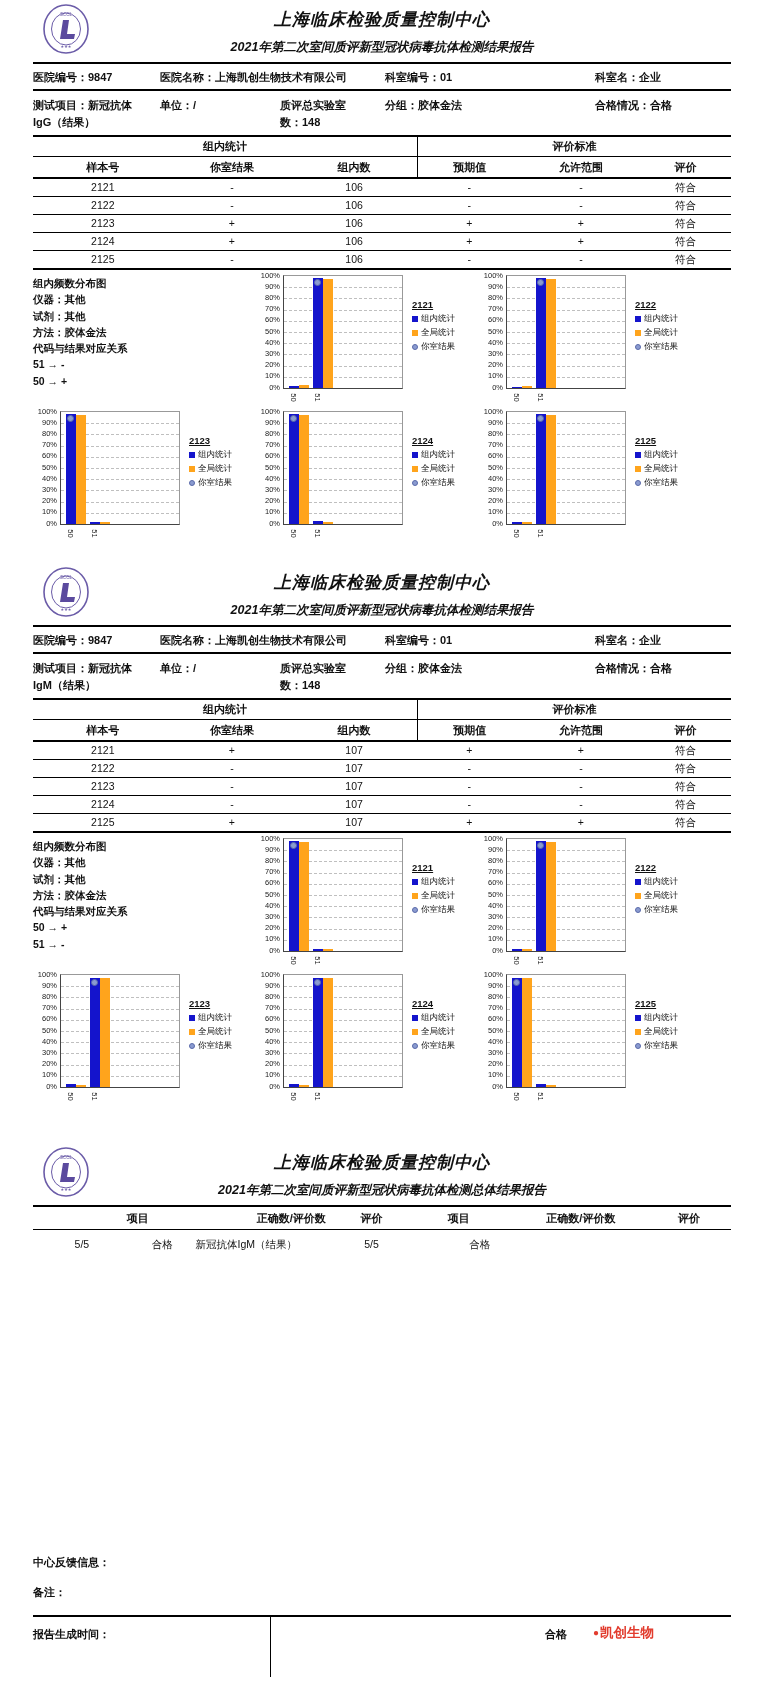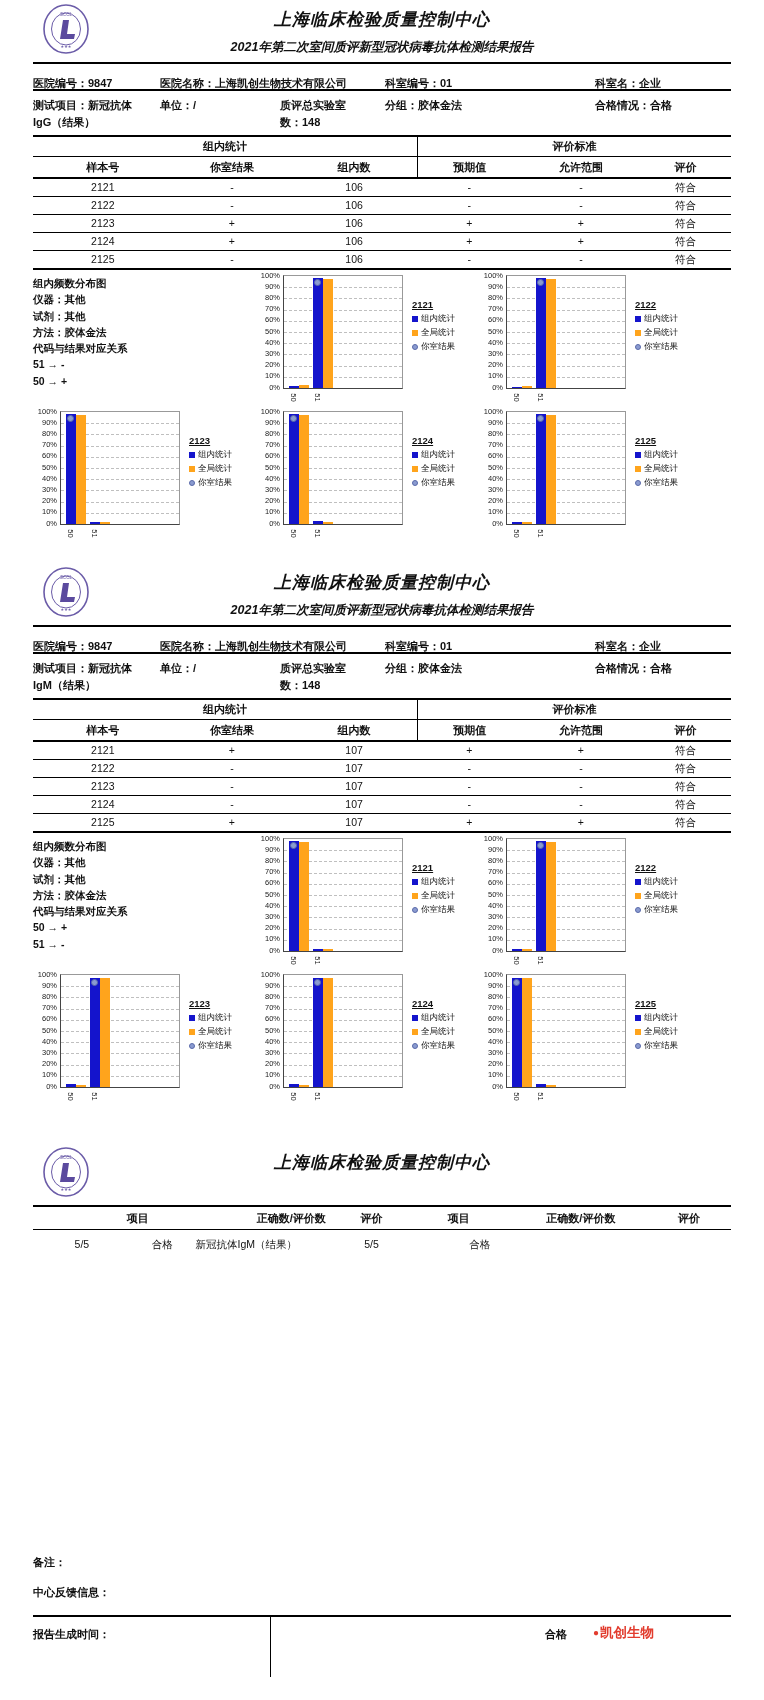--- a/index.html
+++ b/index.html
@@ -9,21 +9,21 @@
   .inner{margin:0 33px;}
   
   .hdr{position:relative;height:62px;font-style:italic;}
   .logo{position:absolute;left:42px;top:3px;width:48px;height:52px;}
   .t1{text-align:center;font-size:17px;font-weight:bold;padding-top:8px;letter-spacing:1px;}
   .t2{text-align:center;font-size:12.5px;font-weight:bold;margin-top:8px;}
   .rule{border-top:2px solid #000;height:0;}
   
   .info{position:relative;font-size:11px;font-weight:bold;}
   .info1{height:25px;}
-  .info1 .f{position:absolute;top:12px;white-space:nowrap;}
+  .info1 .f{position:absolute;top:6px;white-space:nowrap;}
   .f1{left:0;} .f2{left:127px;} .f3{left:352px;} .f4{left:562px;}
   .info2{height:44px;}
   .info2 .f{position:absolute;top:6px;line-height:1.5;}
   .g1{left:0;width:112px;} .g2{left:127px;width:70px;} .g3{left:247px;width:86px;}
   .g4{left:352px;width:160px;} .g5{left:562px;width:136px;}
   
   .band{display:flex;border-top:2px solid #000;border-bottom:1px solid #000;font-weight:bold;font-size:11px;height:19px;line-height:19px;}
   .band .a{width:55%;text-align:center;}
   .band .b{width:45%;text-align:center;border-left:1px solid #000;box-sizing:border-box;}
   .thead{display:flex;height:20px;line-height:20px;font-weight:bold;font-size:11px;border-bottom:2px solid #000;}
@@ -669,20 +669,21 @@
       <div class="logo">
         <svg width="48" height="52" viewBox="0 0 48 52">
           <ellipse cx="24" cy="26" rx="22" ry="24" fill="none" stroke="#6b5ca8" stroke-width="1.6"></ellipse>
           <ellipse cx="24" cy="26" rx="14.5" ry="16" fill="none" stroke="#6b5ca8" stroke-width="1"></ellipse>
           <text x="24" y="13" font-size="4.5" text-anchor="middle" fill="#6b5ca8">SCCL</text>
           <path d="M21 17 L27 17 L25 31 L33 31 L32 36 L18 36 Z" fill="#5b4a9e"></path>
           <text x="24" y="45" font-size="4" text-anchor="middle" fill="#6b5ca8">★★★</text>
         </svg>
       </div>
       <div class="t1">上海临床检验质量控制中心</div>
+      <div class="t2">2021年第二次室间质评新型冠状病毒抗体检测总体结果报告</div>
     </div>
     <div class="inner">
       <div class="sum">
         <div class="shead">
           <div class="s s1">项目</div>
           <div class="s s2">正确数/评价数</div>
           <div class="s s3">评价</div>
           <div class="s s4">项目</div>
           <div class="s s5">正确数/评价数</div>
           <div class="s s6">评价</div>
@@ -692,22 +693,22 @@
           <div class="s s3">合格</div>
           <div class="s s4">新冠抗体IgM（结果）</div>
           <div class="s s5">5/5</div>
           <div class="s s6">合格</div>
         </div>
       </div>
     </div>
   </section>
 
   <div class="footer">
+    <div class="fl">中心反馈信息：</div>
     <div class="fl">备注：</div>
-    <div class="fl">中心反馈信息：</div>
     <div class="overall">
       <span class="olabel">报告生成时间：</span>
       <span class="ovalue">合格</span>
       <span class="brand"><span class="bdot">●</span><span>凯创生物</span></span>
       <span class="vstub"></span>
     </div>
   </div>
 
 </div>
 

